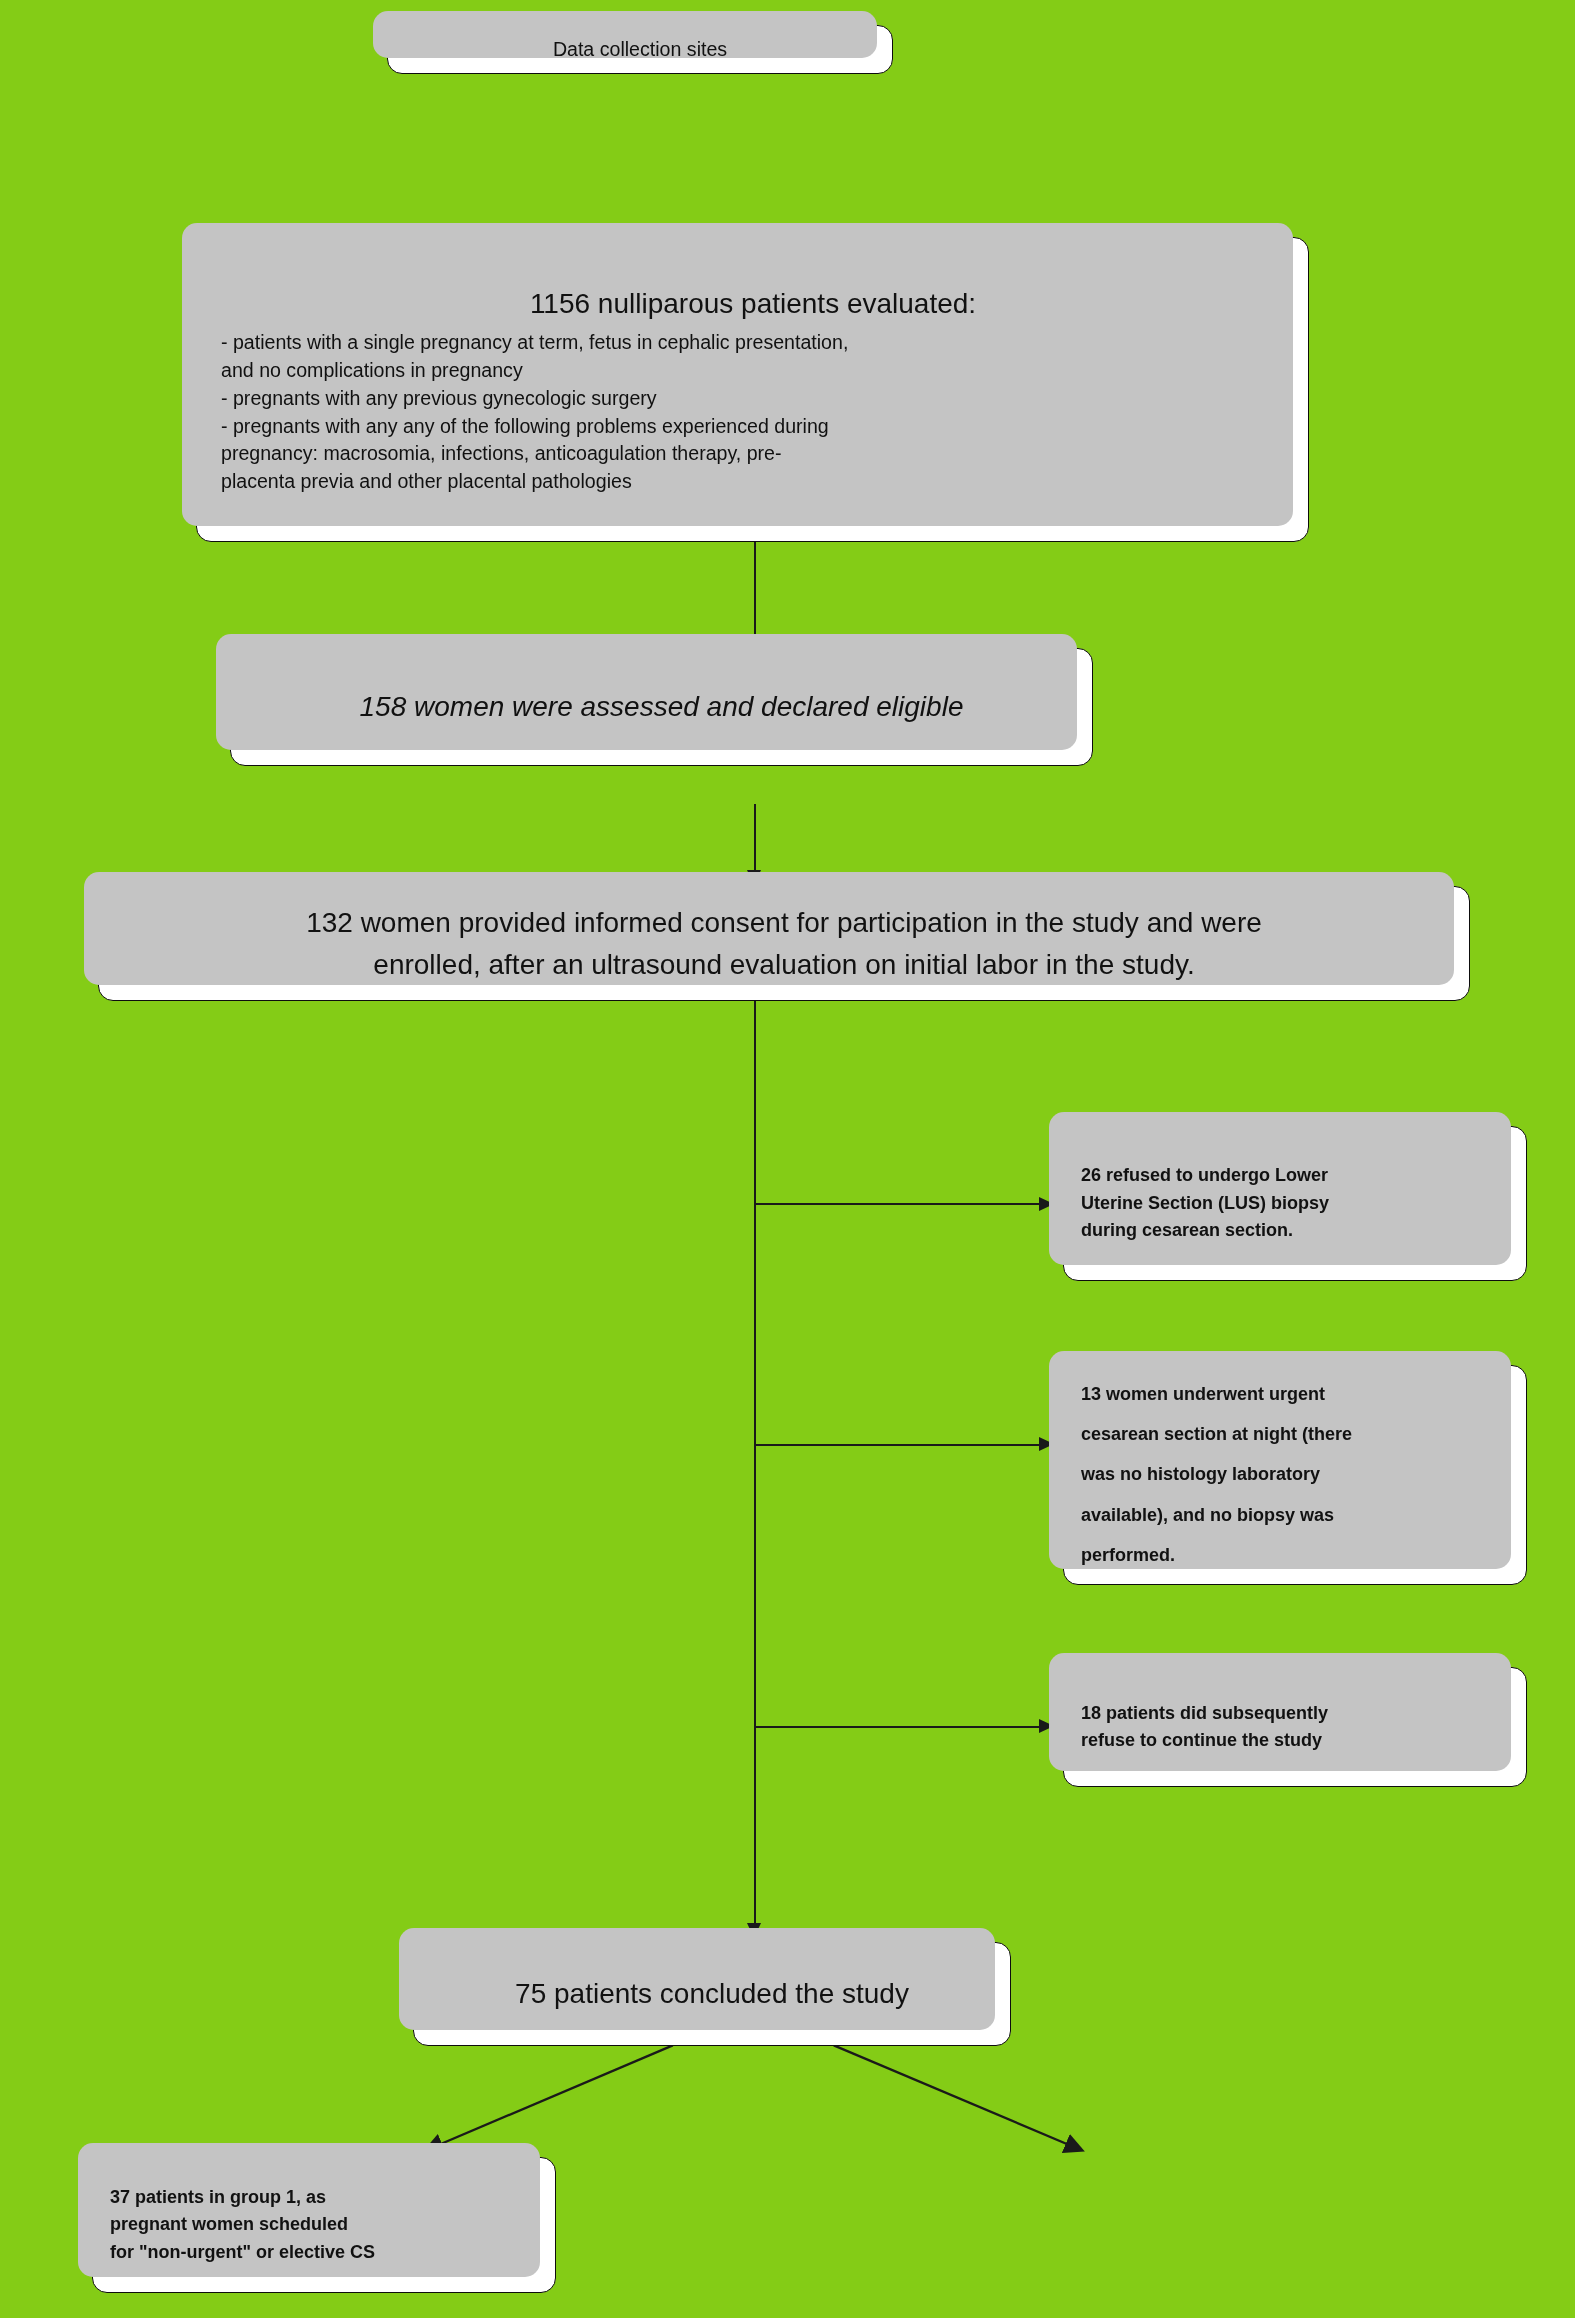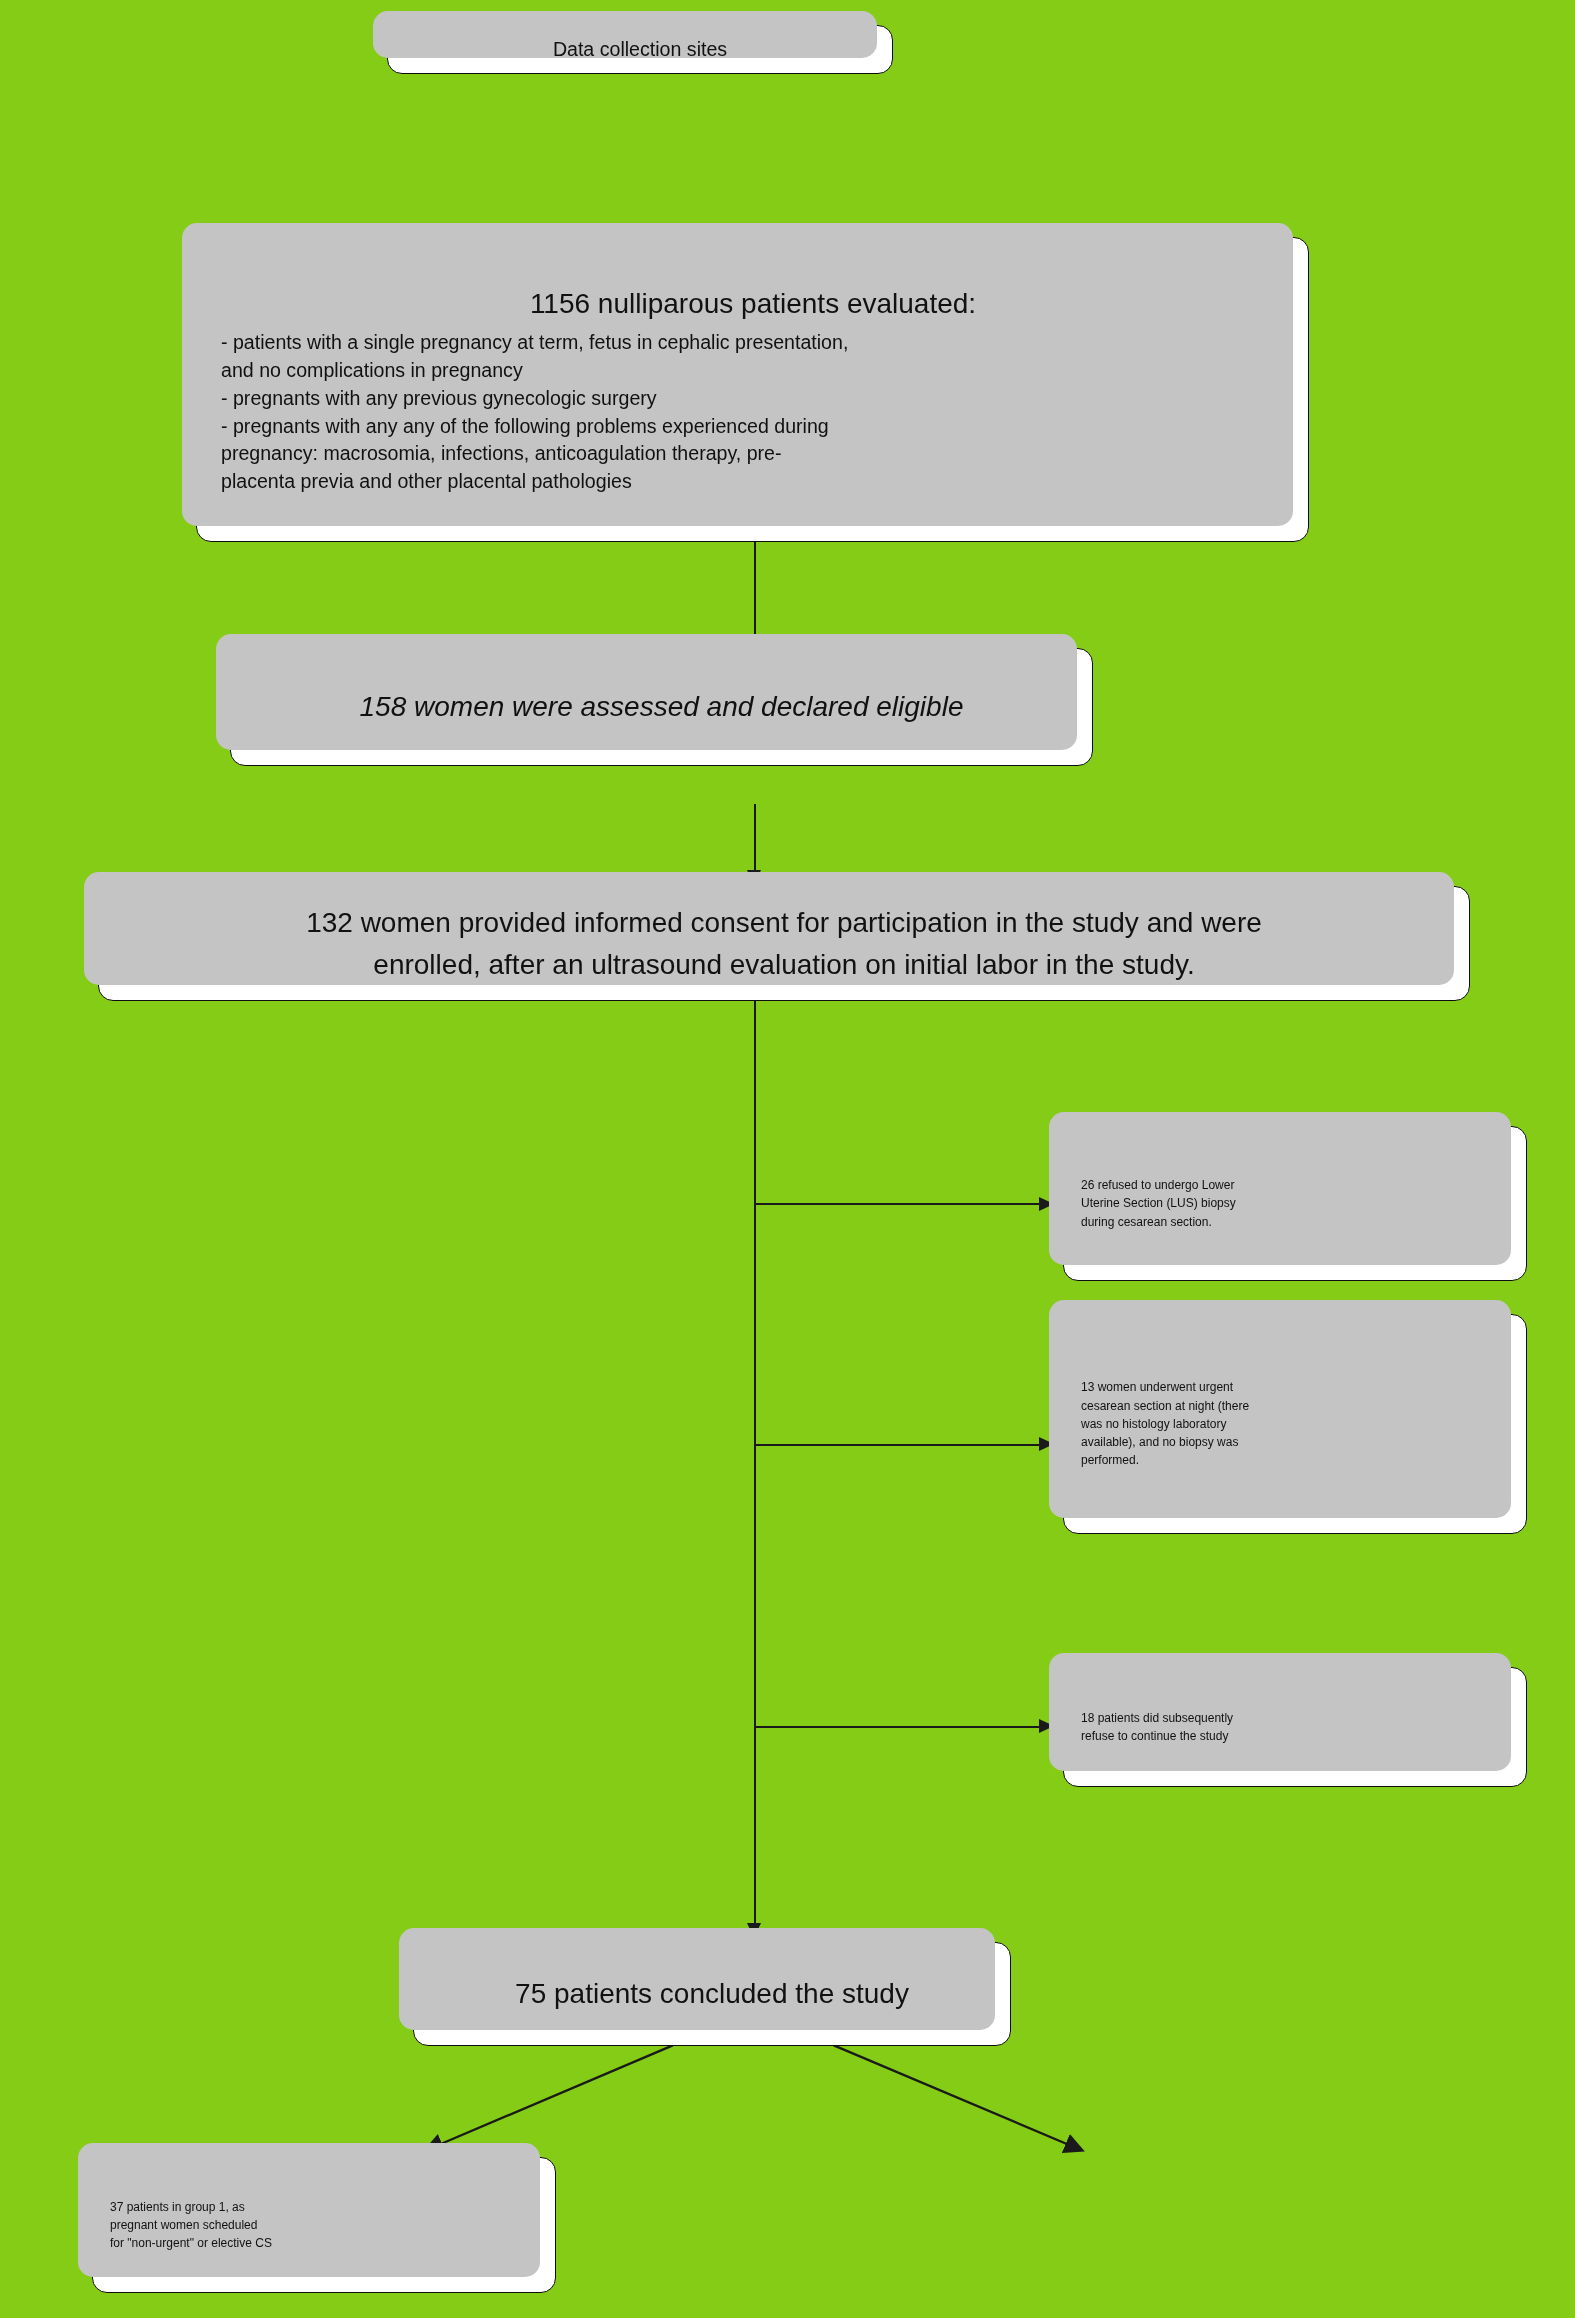--- a/index.html
+++ b/index.html
@@ -47,31 +47,31 @@
   .box .line,
   .box .para {
     margin: 0;
     padding: 0;
   }
   .center { text-align: center; }
   .just   { text-align: justify; text-justify: inter-word; }
   .left   { text-align: left; }
   .t-mid    { font-size: 19.6px; line-height: 1.42; }
   .t-big    { font-size: 28px; line-height: 1.48; }
-  .t-side   { font-size: 12px; line-height: 1.52; }
+  .t-side   { font-size: 18px; line-height: 1.52; font-weight: bold; }
 
   
   #box-sites       { left: 387px;  top: 25px;   width: 506px;  height: 49px;  padding: 0 10.4px; }
   #box-evaluated   { left: 196px;  top: 237px;  width: 1113px; height: 305px; padding: 12.7px 23px 12.7px 24px; }
   #box-eligible    { left: 230px;  top: 648px; width: 863px; height: 118px; padding: 0 23px; font-style: italic; }
   #box-consent     { left: 98px;  top: 886px; width: 1372px; height: 115px; padding: 0 35px; }
   #box-concluded   { left: 413px;  top: 1942px; width: 598px; height: 104px; padding: 0 18.4px; }
 
   #box-refused     { left: 1063px; top: 1126px; width: 464px;  height: 155px; padding: 0 17px; }
-  #box-urgent      { left: 1063px; top: 1314px; width: 464px;  height: 220px; padding: 0 17px; }
+  #box-urgent      { left: 1063px; top: 1365px; width: 464px;  height: 220px; padding: 0 17px; gap: 13px; }
   #box-withdraw    { left: 1063px; top: 1667px; width: 464px;  height: 120px; padding: 0 17px; }
 
   #box-group1      { left: 92px;  top: 2157px; width: 464px;  height: 136px; padding: 0 17px; }
   #box-group2      { left: 909px; top: 2157px; width: 464px;  height: 136px; padding: 0 17px; }
 
   
   .conn {
     position: absolute;
     background: #1a1a1a;
     z-index: 2;

